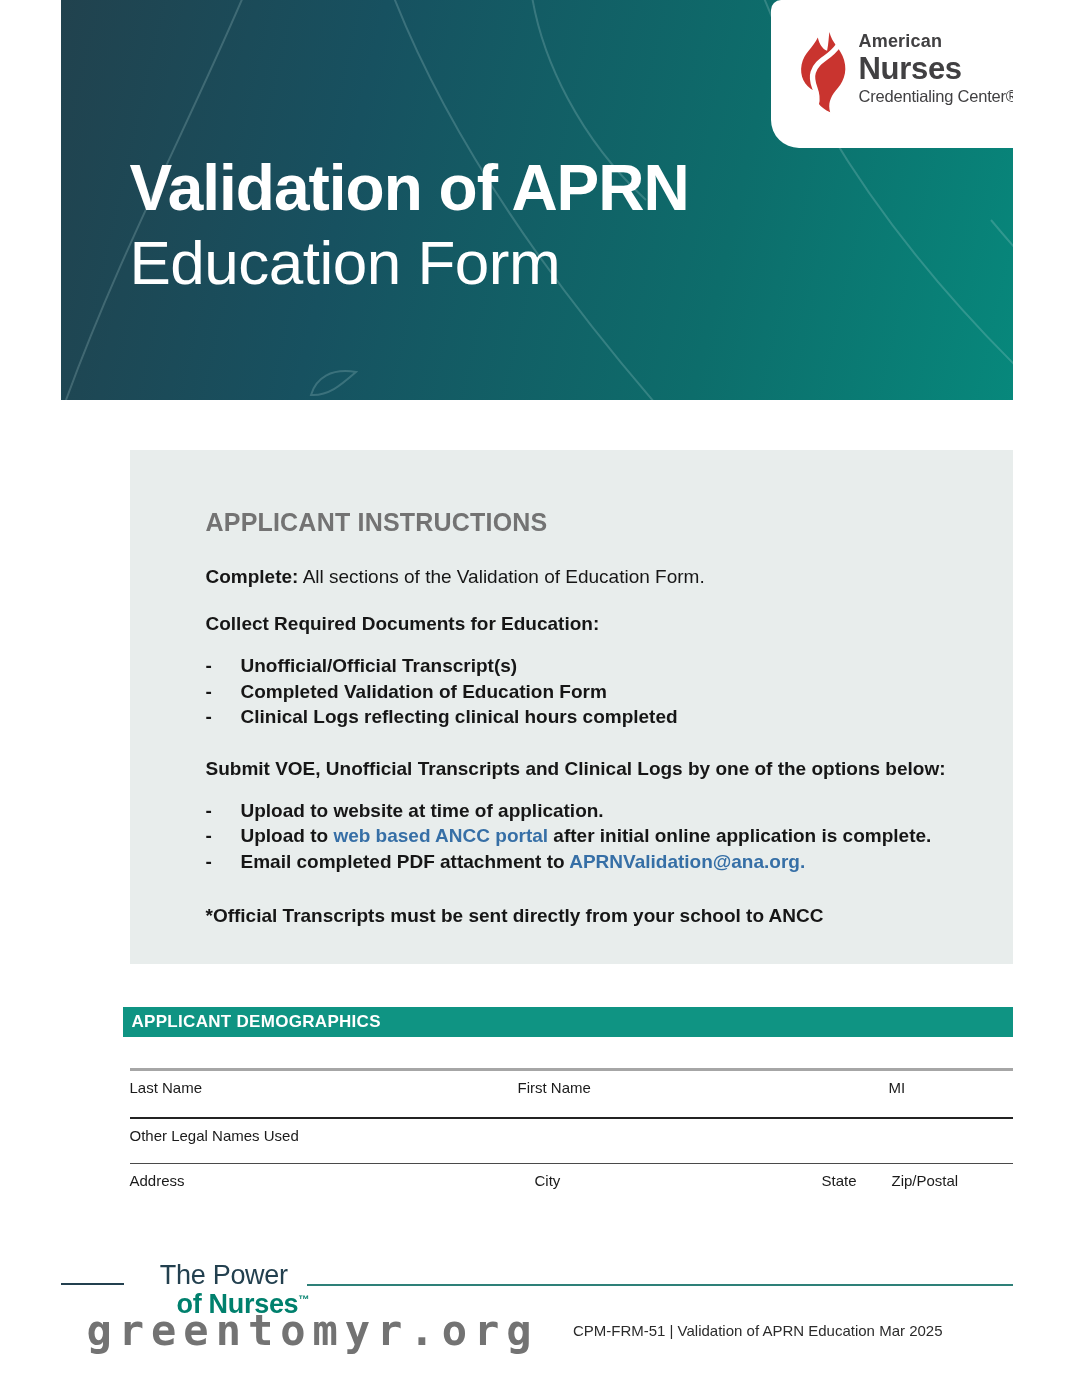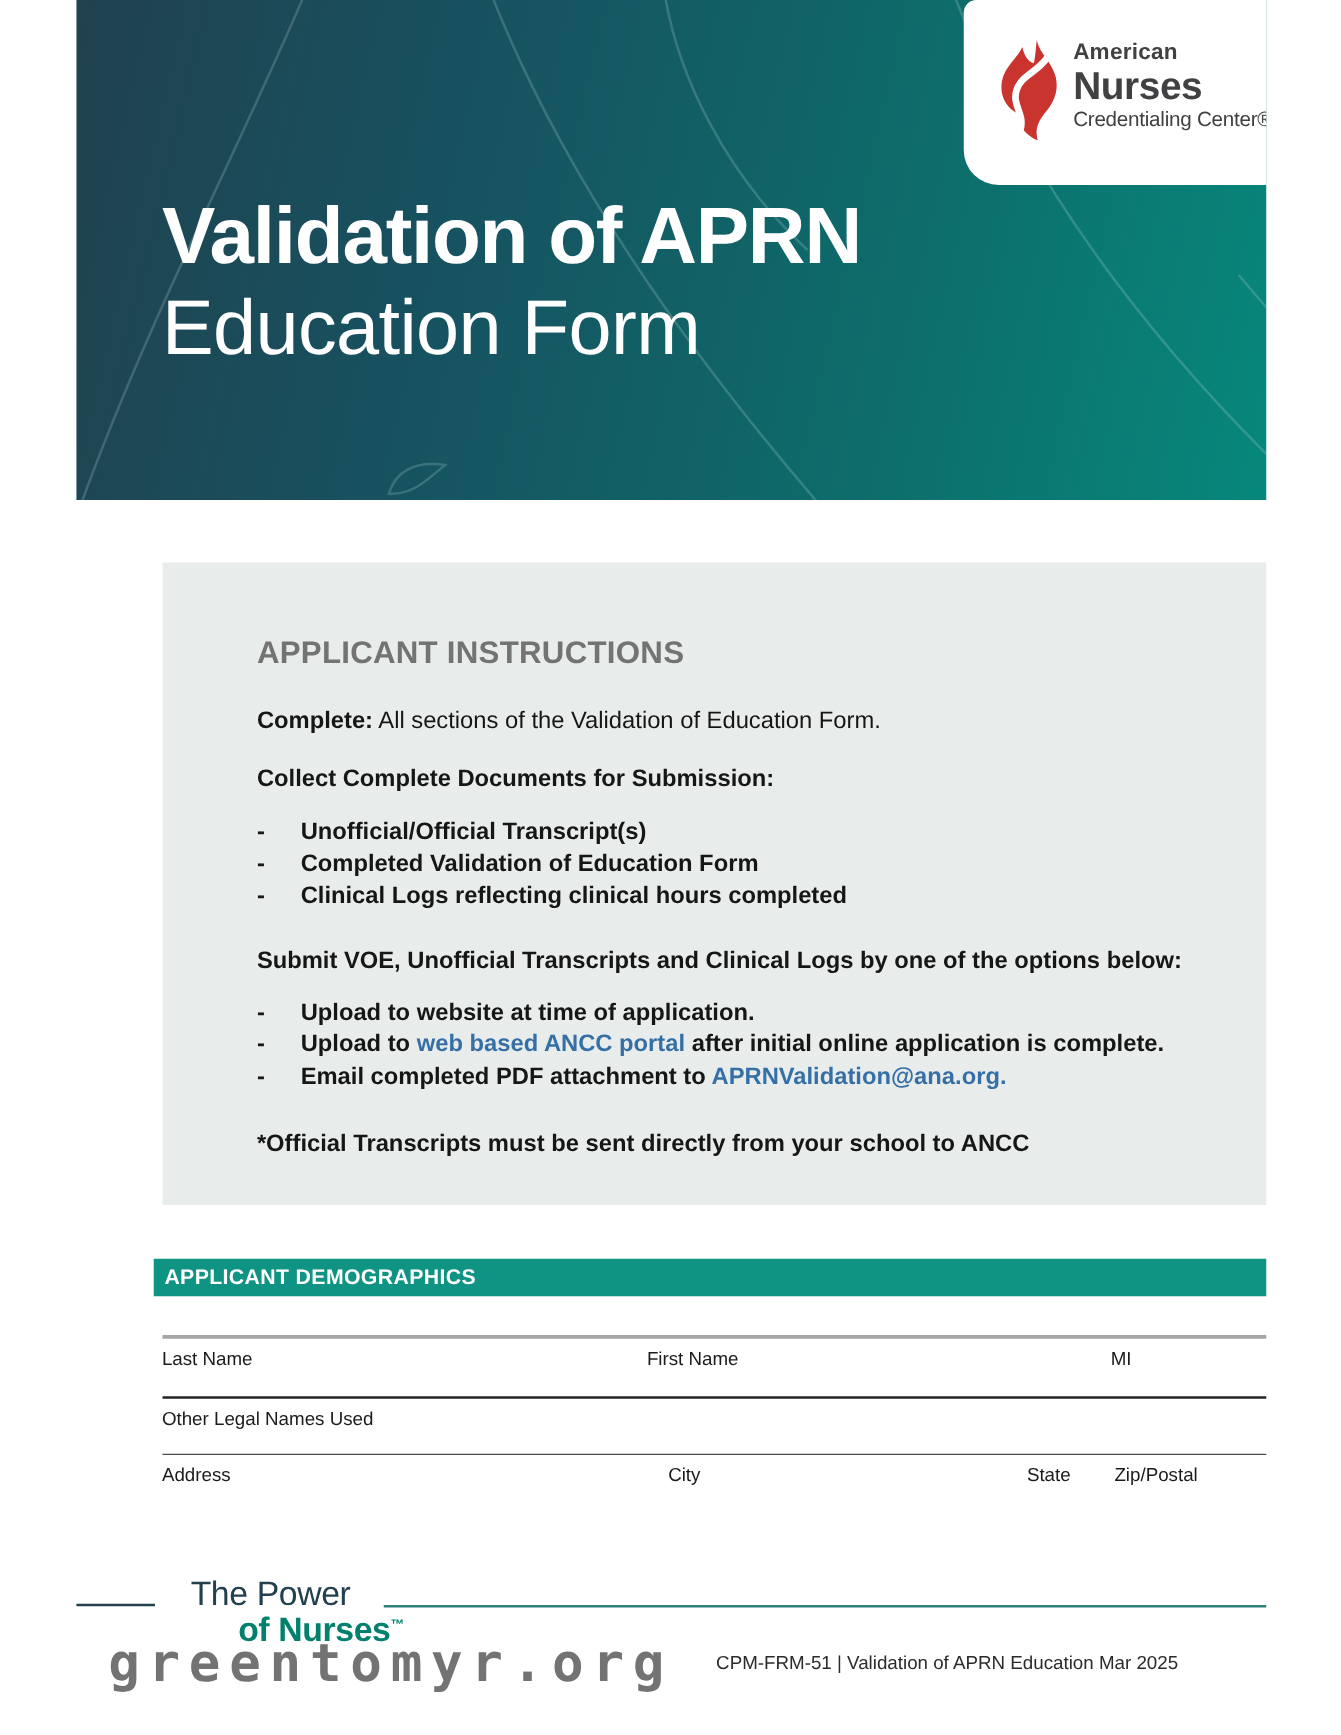--- a/index.html
+++ b/index.html
@@ -61,21 +61,21 @@
   .r1 { border-top:3px solid #a6a6a6; height:49px; }
   .r2 { border-top:2px solid #232323; height:46px; }
   .r3 { border-top:1px solid #4a4a4a; height:47px; }
   .r1 .f1 { width:388px; } .r1 .f2 { width:371px; } .r1 .f3 { flex:1; }
   .r2 .f1 { width:401px; } .r2 .f2 { flex:1; }
   .r3 .f1 { width:405px; } .r3 .f2 { width:287px; } .r3 .f3 { width:70px; } .r3 .f4 { flex:1; }
 
   
   .rule-left  { position:absolute; top:1283px; left:0; width:63px; height:2px; background:#23404f; }
   .rule-right { position:absolute; top:1284px; left:246px; width:827px; height:2px; background:#2e8078; }
-  .brand-text { position:absolute; top:1262px; left:92px; line-height:1; }
+  .brand-text { position:absolute; top:1262px; left:78px; line-height:1;text-align:center; }
   .brand-text .bt1 { font-size:27px; font-weight:400; color:#23404f; letter-spacing:-.3px; }
   .brand-text .bt2 { font-size:27px; font-weight:800; color:#00806d; margin-top:2px; margin-left:38px; letter-spacing:-.3px; }
   .brand-text .tm { font-size:11px; vertical-align:super; font-weight:700; }
   .watermark {
     position:absolute; top:1306px; left:26px;
     font-family:"DejaVu Sans Mono","Liberation Mono",monospace;
     font-size:42px; color:#737373; letter-spacing:7px; font-weight:700;
   }
   .doc-code { position:absolute; top:1322px; right:70px; font-size:15px; color:#2b2b2b; }
 </style>
@@ -112,21 +112,21 @@
       <span class="t1">Validation of APRN</span>
       <span class="t2">Education Form</span>
     </h1>
   </header>
 
   <section class="instructions">
     <h2>APPLICANT INSTRUCTIONS</h2>
 
     <p class="para p-complete"><strong>Complete:</strong><span> All sections of the Validation of Education Form.</span></p>
 
-    <p class="para bold p-collect">Collect Complete Documents for Submission:</p>
+    <p class="para bold p-collect">Collect Required Documents for Education:</p>
     <ul class="dash-list">
       <li><span>Unofficial/Official Transcript(s)</span></li>
       <li><span>Completed Validation of Education Form</span></li>
       <li><span>Clinical Logs reflecting clinical hours completed</span></li>
     </ul>
 
     <p class="para bold p-submit">Submit VOE, Unofficial Transcripts and Clinical Logs by one of the options below:</p>
     <ul class="dash-list">
       <li><span>Upload to website at time of application.</span><a class="link"></a><span></span></li>
       <li><span>Upload to </span><a class="link">web based ANCC portal</a><span> after initial online application is complete.</span></li>

